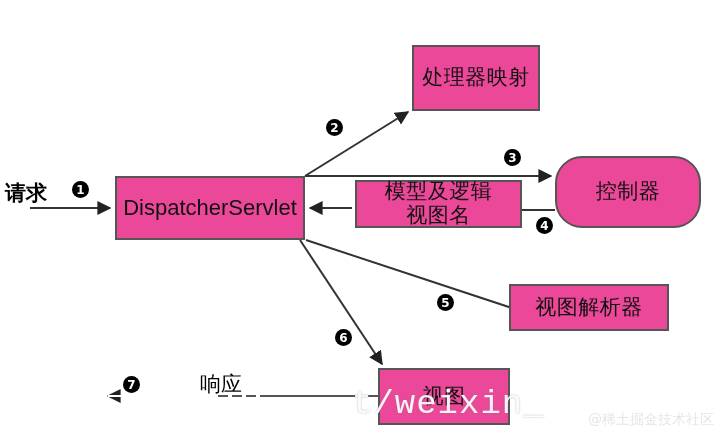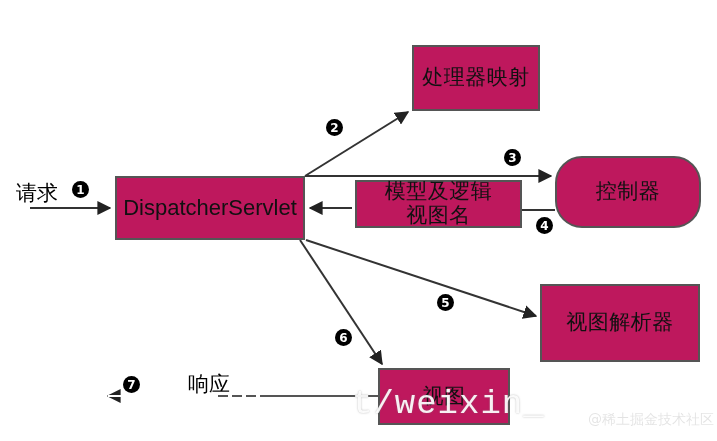--- a/index.html
+++ b/index.html
@@ -17,21 +17,21 @@
   }
   #svg-layer {
     position: absolute;
     left: 0;
     top: 0;
     width: 717px;
     height: 441px;
   }
   .node {
     position: absolute;
-    background: #be185d;
+    background: #ec4899;
     border: 2px solid #555555;
     box-sizing: border-box;
     display: flex;
     align-items: center;
     justify-content: center;
     text-align: center;
     color: #111111;
     z-index: 3;
   }
   .node-label {
@@ -153,31 +153,31 @@
 
   <div class="node" id="node-model" style="left:355px; top:180px; width:167px; height:48px;">
     <span class="node-label cjk">模型及逻辑
 视图名</span>
   </div>
 
   <div class="node" id="node-controller" style="left:555px; top:156px; width:146px; height:72px;border-radius:27px;">
     <span class="node-label cjk">控制器</span>
   </div>
 
-  <div class="node" id="node-viewresolver" style="left:540px; top:284px; width:160px; height:78px;align-items:center;">
+  <div class="node" id="node-viewresolver" style="left:509px; top:284px; width:160px; height:47px;align-items:center;">
     <span class="node-label cjk">视图解析器</span>
   </div>
 
   <div class="node" id="node-view" style="left:378px; top:368px; width:132px; height:57px;">
     <span class="node-label cjk">视图</span>
   </div>
 
-  <div class="free-label" style="left:16px; top:179px;">请求</div>
+  <div class="free-label" style="left:5px; top:179px;font-weight:bold;">请求</div>
 
-  <div class="free-label" style="left:188px; top:370px;">响应</div>
+  <div class="free-label" style="left:200px; top:370px;">响应</div>
 
   <div class="marker" style="left:72px; top:181px;">1</div>
   <div class="marker" style="left:326px; top:119px;">2</div>
   <div class="marker" style="left:504px; top:149px;">3</div>
   <div class="marker" style="left:536px; top:217px;">4</div>
   <div class="marker" style="left:437px; top:294px;">5</div>
   <div class="marker" style="left:335px; top:329px;">6</div>
   <div class="marker" style="left:123px; top:376px;">7</div>
 
   <div class="watermark" id="wm-center">t/weixin_</div>

